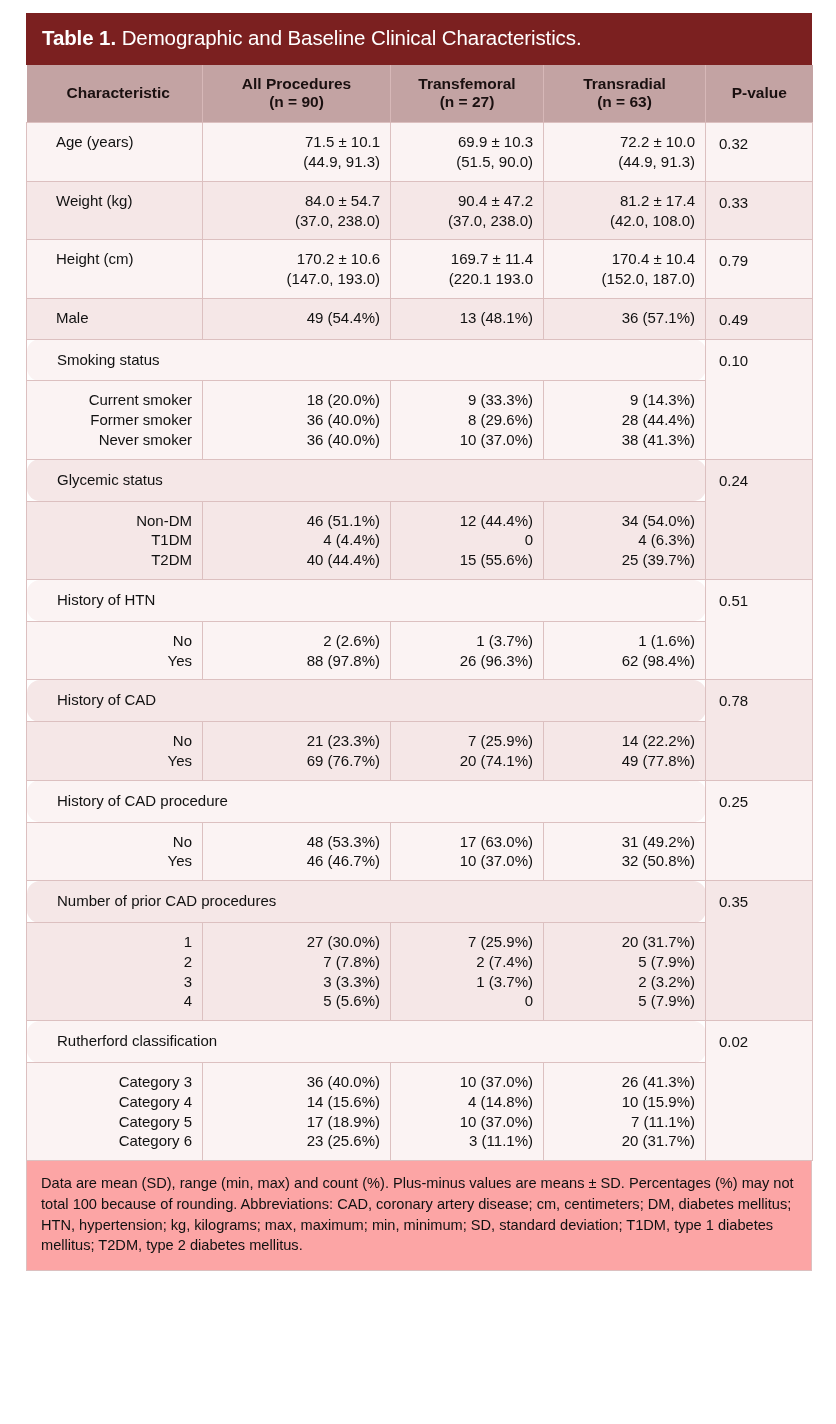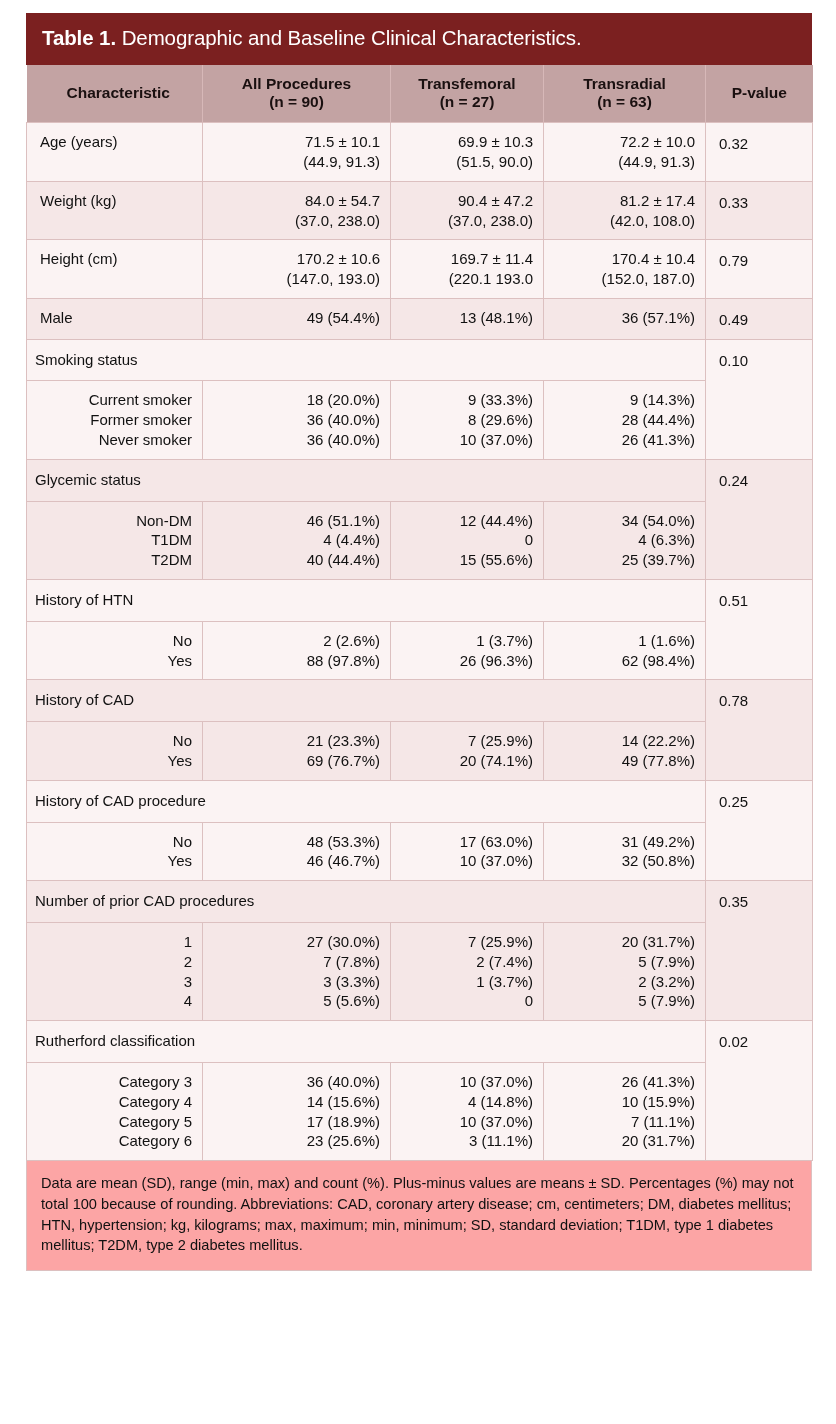--- a/index.html
+++ b/index.html
@@ -77,26 +77,27 @@
     vertical-align: top;
     padding: 9px 10px 9px 12px;
     line-height: 1.32;
     font-size: 15px;
   }
   td.p-cell {
     vertical-align: top;
     padding-top: 11px;
     padding-left: 13px;
   }
-  td.label { padding-left: 13px; }
+  td.label { padding-left: 29px; }
   td.label-indent { padding-left: 26px; }
   td.sect-head {
-    padding-left: 8px;
+    padding-left: 30px;
     padding-top: 10px;
     padding-bottom: 11px;
+    border-radius: 13px;
   }
 
   
   tr.lt > td { background: #FBF3F3; }
   tr.dk > td { background: #F5E7E7; }
 
   .stacklines { white-space: pre-line; text-align: right; }
 
   
   .footnote {
@@ -190,21 +191,21 @@
 Former smoker
 Never smoker</td>
           <td class="stacklines">18 (20.0%)
 36 (40.0%)
 36 (40.0%)</td>
           <td class="stacklines">9 (33.3%)
 8 (29.6%)
 10 (37.0%)</td>
           <td class="stacklines">9 (14.3%)
 28 (44.4%)
-26 (41.3%)</td>
+38 (41.3%)</td>
         </tr>
 
         <tr class="dk">
           <td class="sect-head" colspan="4">Glycemic status</td>
           <td class="p-cell" rowspan="2">0.24</td>
         </tr>
         <tr class="dk">
           <td class="label-indent stacklines">Non-DM
 T1DM
 T2DM</td>

